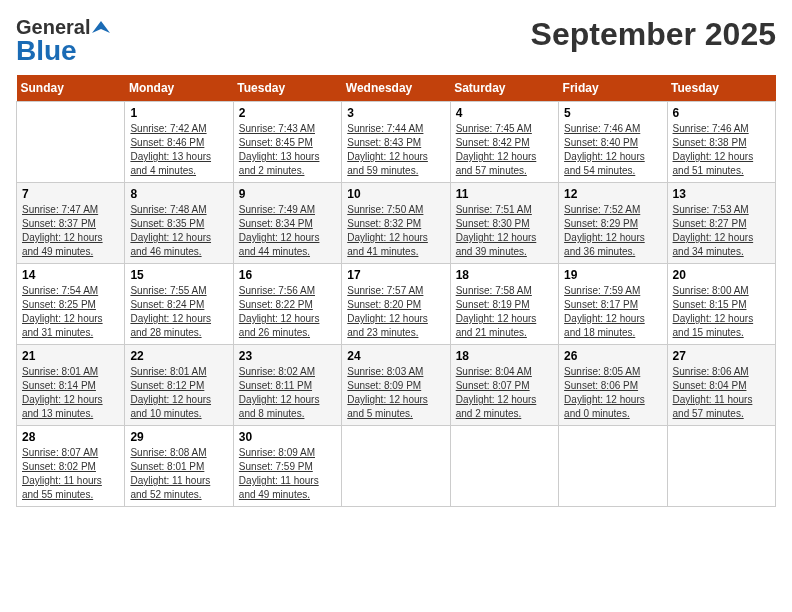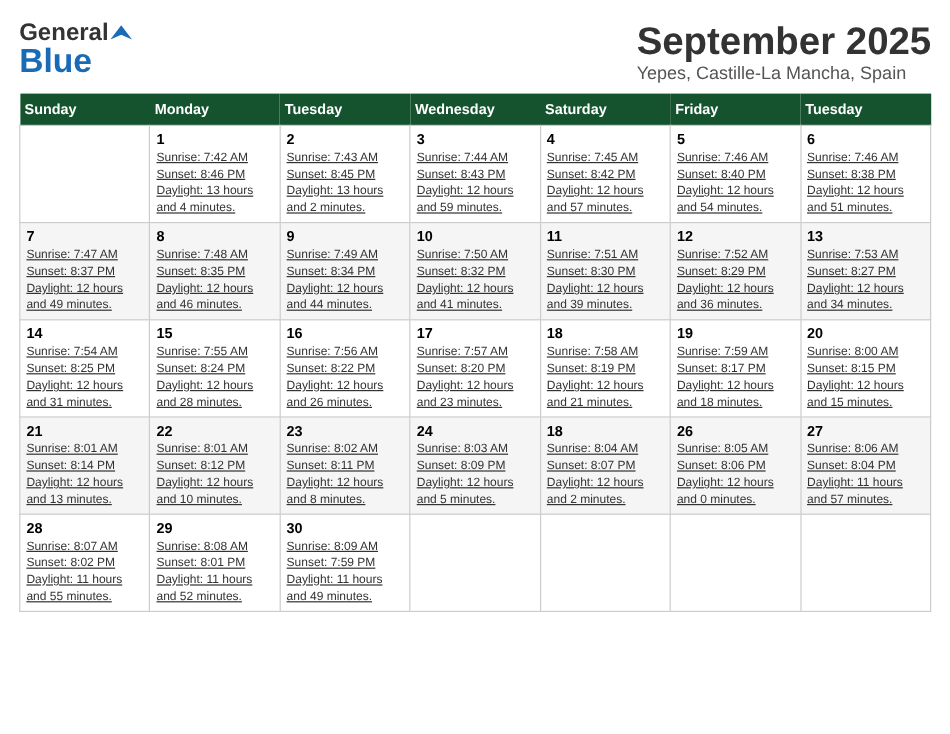--- a/index.html
+++ b/index.html
@@ -20,38 +20,39 @@
       display: flex;
       flex-direction: column;
       align-items: flex-start;
     }
     .logo-line {
       display: flex;
       align-items: center;
       justify-content: center;
     }
     .title-block {
+      text-align: right;
     }
     .title-block h1 {
       font-size: 32px;
       font-weight: bold;
       color: #333;
     }
     .title-block h2 {
       font-size: 15px;
       font-weight: normal;
       color: #555;
     }
     table {
       width: 100%;
       border-collapse: collapse;
       font-size: 11px;
     }
     thead tr th {
-      background-color: #14532d;
+      background-color: #c2410c;
       color: #fff;
       padding: 6px 4px;
       text-align: left;
       font-size: 12px;
       font-weight: bold;
     }
     tbody tr td {
       border: 1px solid #ccc;
       padding: 4px 5px;
       vertical-align: top;
@@ -88,21 +89,20 @@
     <div class="logo-line">
       <span style="font-size:20px;font-weight:bold;color:#333;">General</span>
       <svg width="18" height="18" viewBox="0 0 18 18" style="margin-left:2px;">
         <polygon points="9,2 18,14 9,10 0,14" fill="#1a6bb5"></polygon>
       </svg>
     </div>
     <span style="font-size:28px;font-weight:bold;color:#1a6bb5;margin-top:-4px;">Blue</span>
   </div>
   <div class="title-block">
     <h1>September 2025</h1>
-    <h2>Yepes, Castille-La Mancha, Spain</h2>
   </div>
 </div>
 
 <table>
   <thead>
     <tr>
     <th>Sunday</th>
         <th>Monday</th>
         <th>Tuesday</th>
         <th>Wednesday</th>

